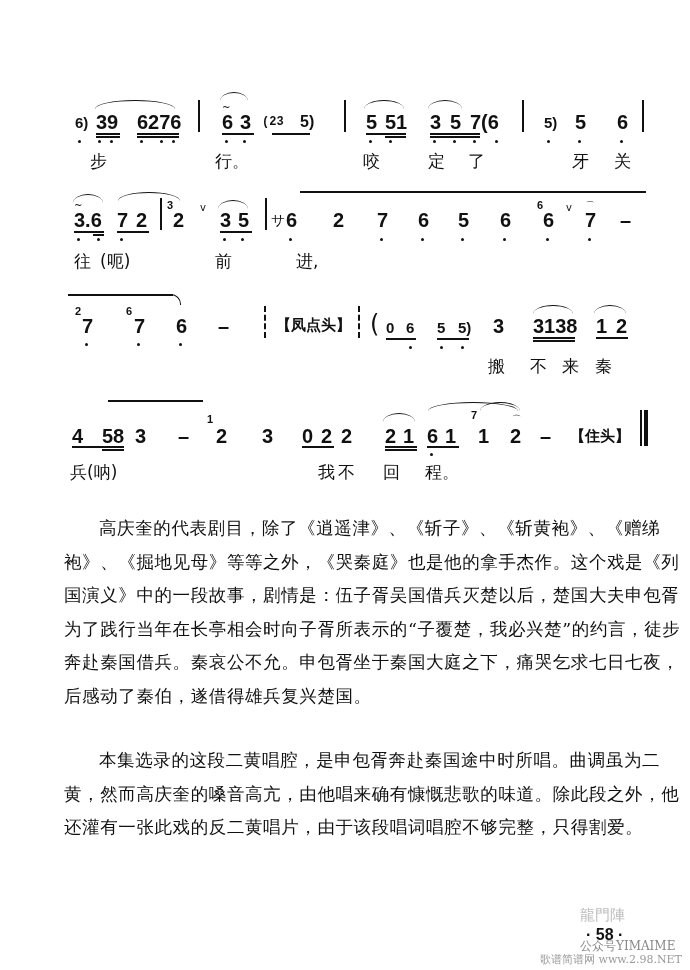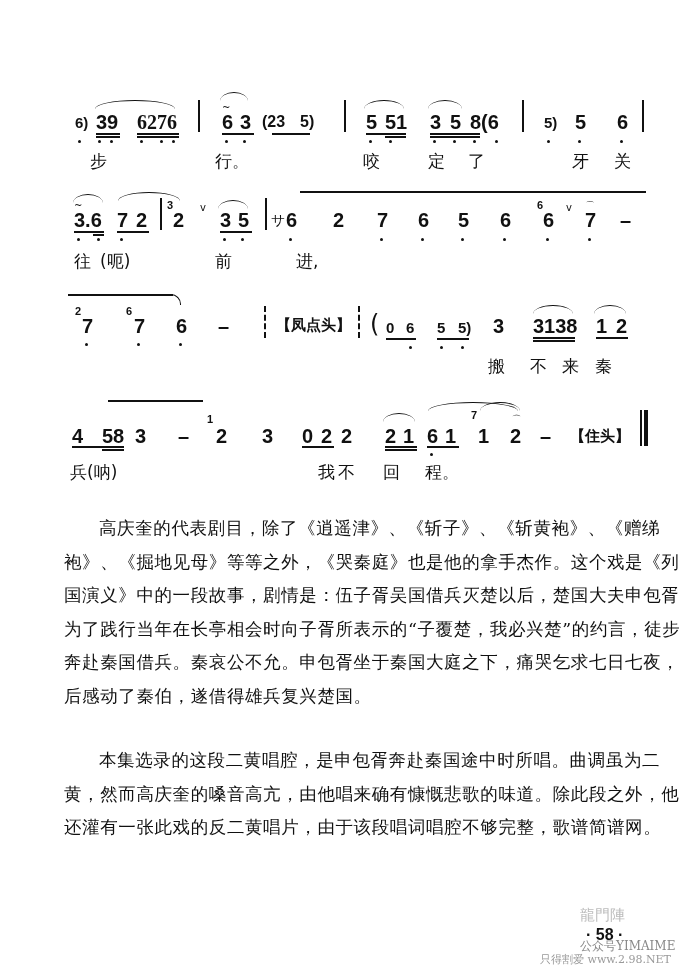--- a/index.html
+++ b/index.html
@@ -25,50 +25,50 @@
 
 <div>
   <span class="note" style="left:75px;top:113px;font-size:15px;">6)</span>
   <span class="dot" style="left:78px;top:140px;"></span>
   <div class="slur" style="left:95px;top:100px;width:80px;"></div>
   <span class="note" style="left:96px;top:112px;">39</span>
   <div class="uline" style="left:96px;top:133px;width:24px;"></div>
   <div class="uline" style="left:96px;top:136px;width:24px;"></div>
   <span class="dot" style="left:98px;top:140px;"></span>
   <span class="dot" style="left:110px;top:140px;"></span>
-  <span class="note" style="left:137px;top:112px;font-family:Liberation Serif, serif;">6276</span>
+  <span class="note" style="left:137px;top:112px;">6276</span>
   <div class="uline" style="left:137px;top:133px;width:42px;"></div>
   <div class="uline" style="left:137px;top:136px;width:42px;"></div>
   <span class="dot" style="left:140px;top:140px;"></span>
   <span class="dot" style="left:160px;top:140px;"></span>
   <span class="dot" style="left:172px;top:140px;"></span>
   <div class="bar" style="left:198px;top:100px;height:32px;"></div>
   <span class="abs" style="left:222px;top:102px;font-size:10px;">~</span>
   <div class="slur" style="left:220px;top:92px;width:28px;"></div>
   <span class="note" style="left:222px;top:112px;">6</span>
   <span class="note" style="left:240px;top:112px;">3</span>
   <div class="uline" style="left:222px;top:133px;width:32px;"></div>
   <span class="dot" style="left:225px;top:140px;"></span>
   <span class="dot" style="left:243px;top:140px;"></span>
-  <span class="note" style="left:262px;top:112px;font-size:16px;">(23</span>
+  <span class="note" style="left:262px;top:112px;font-size:12px;font-family:Liberation Mono, monospace;">(23</span>
   <span class="note" style="left:300px;top:112px;font-size:16px;">5)</span>
   <div class="uline" style="left:272px;top:133px;width:38px;"></div>
   <div class="bar" style="left:344px;top:100px;height:32px;"></div>
 
   <div class="slur" style="left:364px;top:100px;width:40px;"></div>
   <span class="note" style="left:366px;top:112px;">5</span>
   <span class="note" style="left:385px;top:112px;">51</span>
   <div class="uline" style="left:366px;top:133px;width:40px;"></div>
   <div class="uline" style="left:385px;top:136px;width:21px;"></div>
   <span class="dot" style="left:369px;top:140px;"></span>
   <span class="dot" style="left:389px;top:140px;"></span>
   <div class="slur" style="left:428px;top:100px;width:34px;"></div>
   <span class="note" style="left:430px;top:112px;">3</span>
   <span class="note" style="left:450px;top:112px;">5</span>
-  <span class="note" style="left:470px;top:112px;">8(6</span>
+  <span class="note" style="left:470px;top:112px;">7(6</span>
   <div class="uline" style="left:430px;top:133px;width:50px;"></div>
   <div class="uline" style="left:430px;top:136px;width:50px;"></div>
   <span class="dot" style="left:433px;top:140px;"></span>
   <span class="dot" style="left:453px;top:140px;"></span>
   <span class="dot" style="left:473px;top:140px;"></span>
   <span class="dot" style="left:495px;top:140px;"></span>
   <div class="bar" style="left:522px;top:100px;height:32px;"></div>
   <span class="note" style="left:544px;top:113px;font-size:15px;">5)</span>
   <span class="dot" style="left:547px;top:140px;"></span>
   <span class="note" style="left:575px;top:112px;">5</span>
@@ -217,21 +217,21 @@
   <span class="lyric" style="left:70px;top:463px;">兵(呐)</span>
   <span class="lyric" style="left:318px;top:463px;letter-spacing:3px;">我不</span>
   <span class="lyric" style="left:383px;top:463px;">回</span>
   <span class="lyric" style="left:425px;top:463px;">程。</span>
 </div>
 
 <div class="para" style="top:512px;">
   <p style="text-indent:2em;">高庆奎的代表剧目，除了《逍遥津》、《斩子》、《斩黄袍》、《赠绨袍》、《掘地见母》等等之外，《哭秦庭》也是他的拿手杰作。这个戏是《列国演义》中的一段故事，剧情是：伍子胥吴国借兵灭楚以后，楚国大夫申包胥为了践行当年在长亭相会时向子胥所表示的“子覆楚，我必兴楚”的约言，徒步奔赴秦国借兵。秦哀公不允。申包胥坐于秦国大庭之下，痛哭乞求七日七夜，后感动了秦伯，遂借得雄兵复兴楚国。</p>
 </div>
 <div class="para" style="top:744px;">
-  <p style="text-indent:2em;">本集选录的这段二黄唱腔，是申包胥奔赴秦国途中时所唱。曲调虽为二黄，然而高庆奎的嗓音高亢，由他唱来确有慷慨悲歌的味道。除此段之外，他还灌有一张此戏的反二黄唱片，由于该段唱词唱腔不够完整，歌谱简谱网。</p>
+  <p style="text-indent:2em;">本集选录的这段二黄唱腔，是申包胥奔赴秦国途中时所唱。曲调虽为二黄，然而高庆奎的嗓音高亢，由他唱来确有慷慨悲歌的味道。除此段之外，他还灌有一张此戏的反二黄唱片，由于该段唱词唱腔不够完整，只得割爱。</p>
 </div>
 
 <div class="abs" style="left:586px;top:926px;font-family:'Liberation Sans',sans-serif;font-weight:bold;font-size:16px;">
   <span>· </span><span>58</span><span> ·</span>
 </div>
 <div class="watermark" style="left:580px;top:906px;font-size:15px;color:#bbb;">龍門陣</div>
 <div class="watermark" style="left:580px;top:938px;font-size:12px;color:#888;">公众号YIMAIME</div>
-<div class="watermark" style="left:540px;top:952px;font-size:11px;color:#999;">只得割爱 www.2.98.NET</div>
+<div class="watermark" style="left:540px;top:952px;font-size:11px;color:#999;">歌谱简谱网 www.2.98.NET</div>
 
 </body></html>

